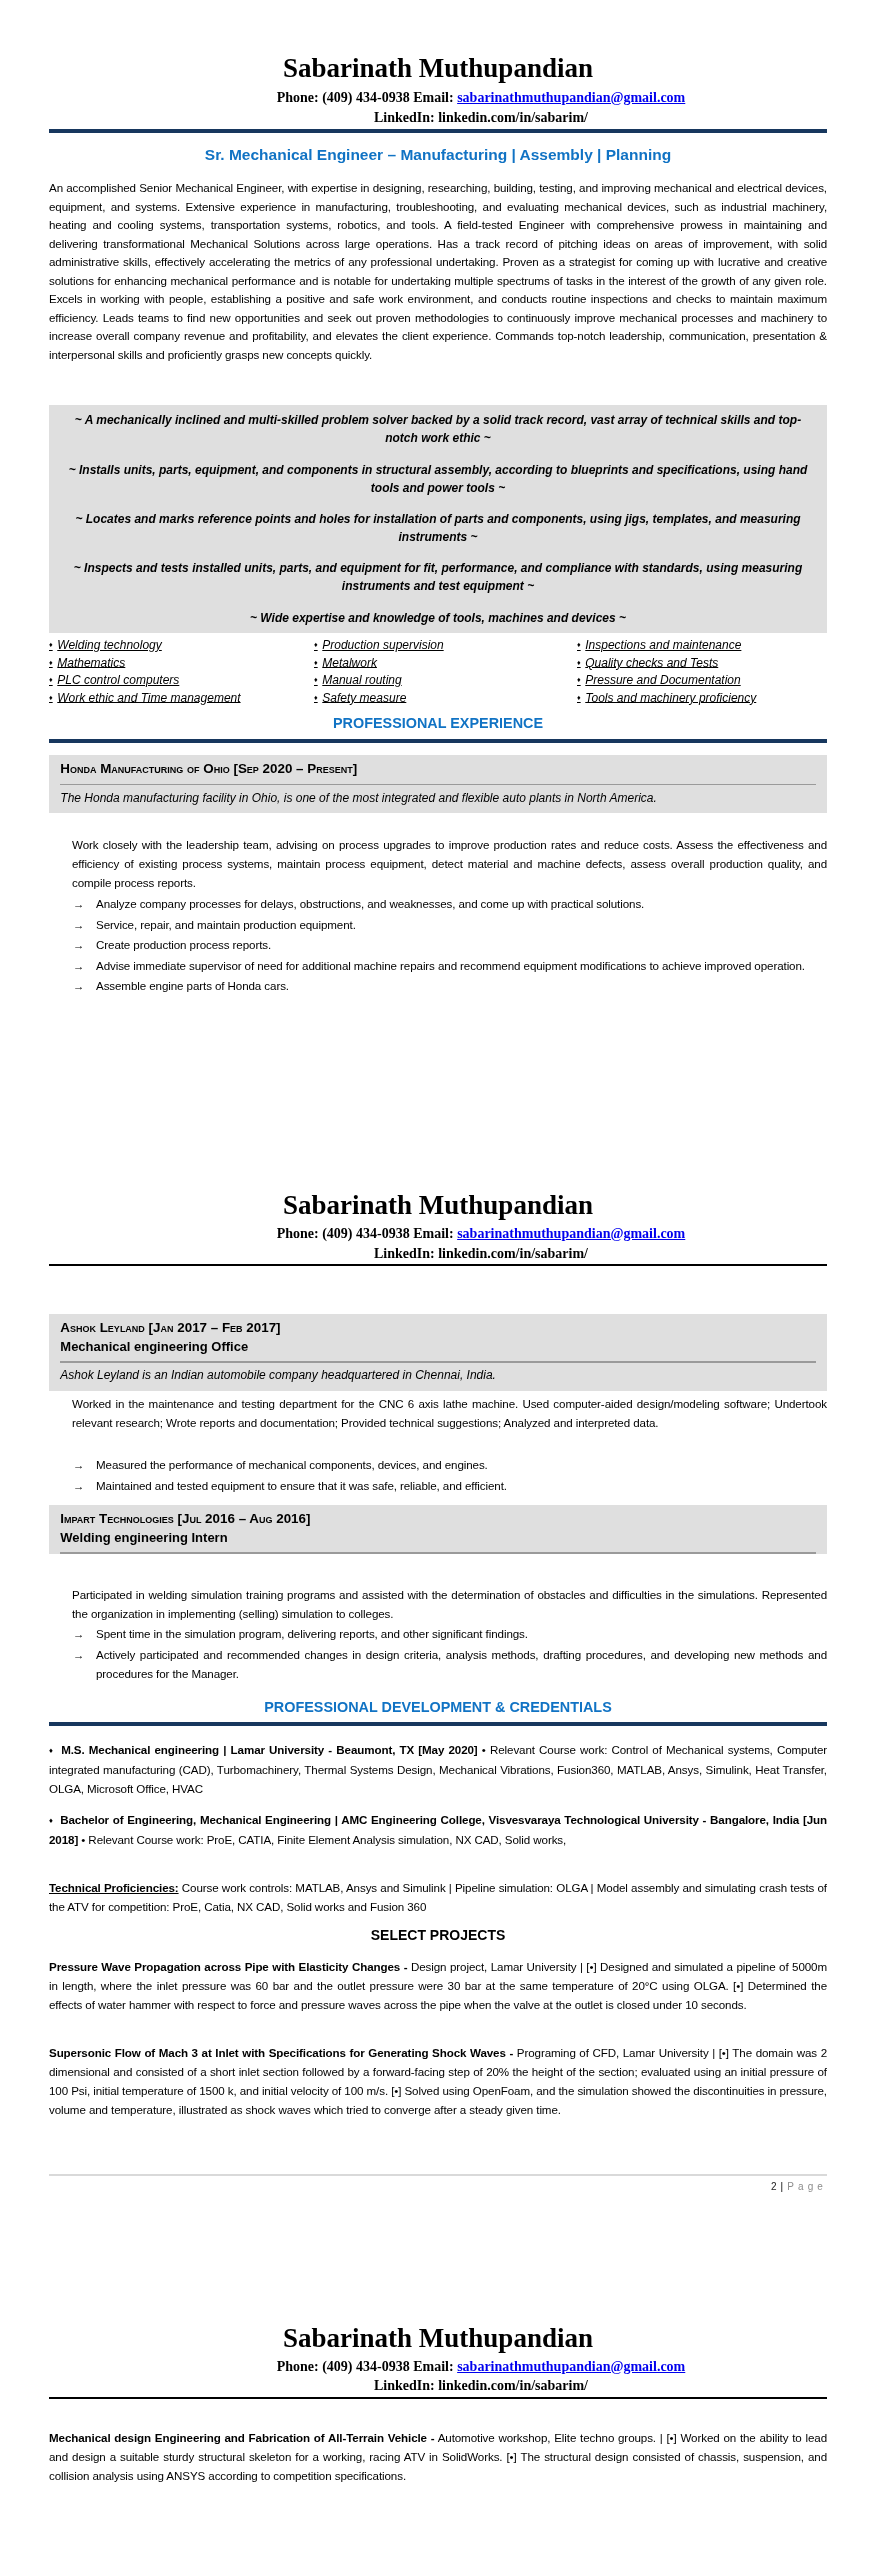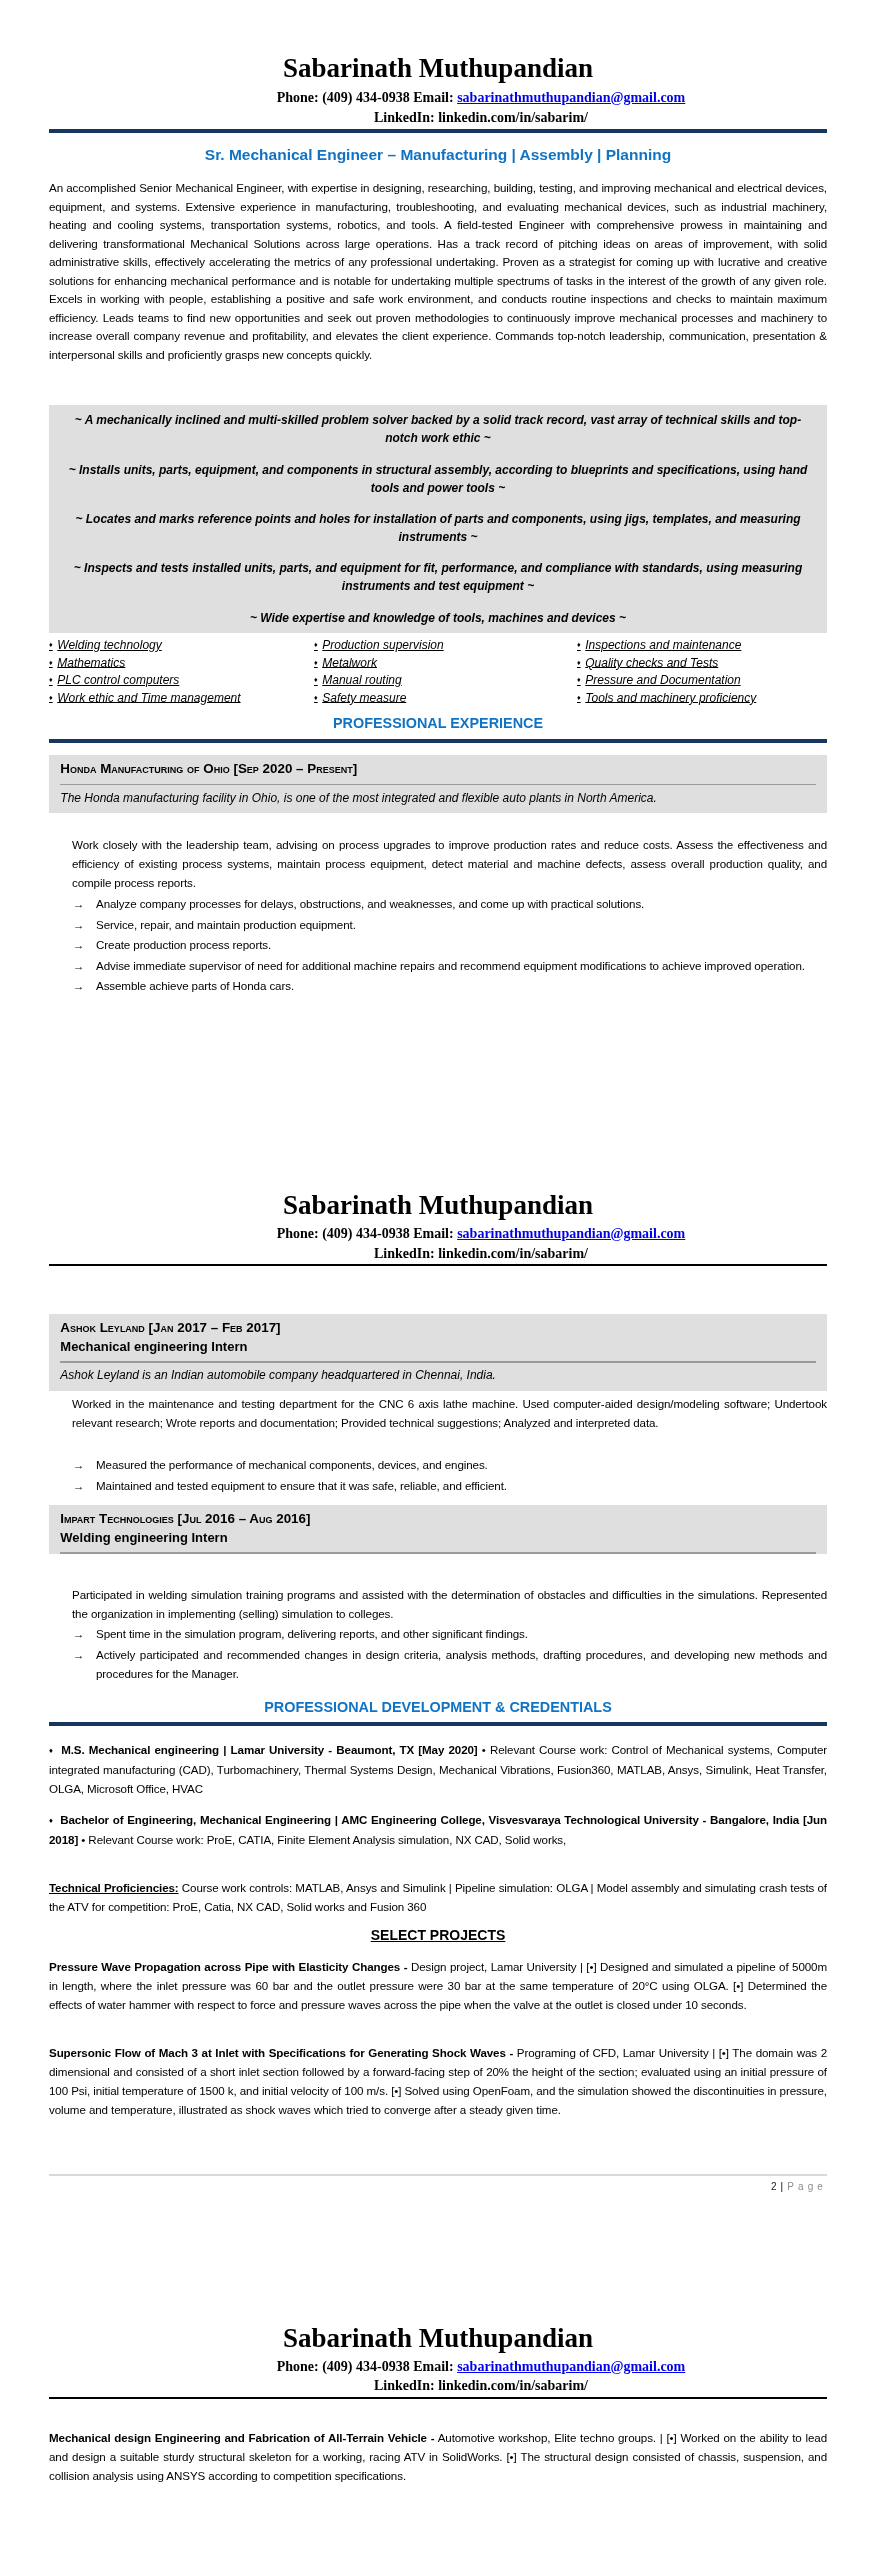--- a/index.html
+++ b/index.html
@@ -11,21 +11,21 @@
   
   .name{left:0;width:876px;text-align:center;font-family:"Liberation Serif",serif;
         font-weight:bold;font-size:27px;line-height:29px;}
   .contact-line{left:0;width:876px;text-align:center;font-family:"Liberation Serif",serif;
         font-weight:bold;font-size:14px;line-height:17.5px;padding-left:43px;}
   .contact-line a{color:#0000ee;text-decoration:underline;}
   .navy-bar{height:4.1px;background:#17375E;}
   .thin-line{height:1.5px;background:#000;}
   .banner{left:0;width:876px;text-align:center;font-weight:bold;font-size:15.5px;color:#1173C4;}
   .section-h{left:0;width:876px;text-align:center;font-weight:bold;font-size:14.4px;color:#1173C4;}
-  .section-h.dark{color:#000;text-decoration:underline;font-size:14px;}
+  .section-h.dark{color:#000;font-size:14px;}
   
   .body-txt{font-size:11.6px;line-height:18.5px;letter-spacing:-0.1px;text-align:justify;}
   .lh37{line-height:19px;}
   .bold{font-weight:bold;}
   .underline{text-decoration:underline;}
   
   .highlight-box{background:#DFDFDF;padding:6.2px 15.5px;box-sizing:border-box;}
   .highlight{font-weight:bold;font-style:italic;font-size:12px;line-height:18px;
              text-align:center;margin:0;}
   .highlight + .highlight{margin-top:13.4px;}
@@ -104,37 +104,37 @@
     <div class="company-blurb">The Honda manufacturing facility in Ohio, is one of the most integrated and flexible auto plants in North America.</div>
   </div>
 
   <div class="abs indent body-txt lh37" style="top:835px">Work closely with the leadership team, advising on process upgrades to improve production rates and reduce costs. Assess the effectiveness and efficiency of existing process systems, maintain process equipment, detect material and machine defects, assess overall production quality, and compile process reports.</div>
 
   <div class="abs indent" style="top:894px">
     <div class="arrow-item"><span class="arrow-glyph">→</span><span>Analyze company processes for delays, obstructions, and weaknesses, and come up with practical solutions.</span></div>
     <div class="arrow-item"><span class="arrow-glyph">→</span><span>Service, repair, and maintain production equipment.</span></div>
     <div class="arrow-item"><span class="arrow-glyph">→</span><span>Create production process reports.</span></div>
     <div class="arrow-item"><span class="arrow-glyph">→</span><span>Advise immediate supervisor of need for additional machine repairs and recommend equipment modifications to achieve improved operation.</span></div>
-    <div class="arrow-item"><span class="arrow-glyph">→</span><span>Assemble achieve parts of Honda cars.</span></div>
+    <div class="arrow-item"><span class="arrow-glyph">→</span><span>Assemble engine parts of Honda cars.</span></div>
   </div>
 
   <div class="abs name" style="top:1191px">Sabarinath Muthupandian</div>
   <div class="abs contact-line" style="top:1225px">
     <span>Phone: (409) 434-0938 Email:</span>
     <a href="#">sabarinathmuthupandian@gmail.com</a>
   </div>
   <div class="abs contact-line" style="top:1245px">LinkedIn: linkedin.com/in/sabarim/</div>
   <div class="abs full thin-line" style="top:1264px"></div>
 
   <div class="abs full company-box" style="top:1314px">
     <div class="company-title">
       <span>Ashok Leyland</span>
       <span>[Jan 2017 – Feb 2017]</span>
     </div>
-    <div class="company-role">Mechanical engineering Intern</div>
+    <div class="company-role">Mechanical engineering Office</div>
     <div class="company-divider"></div>
     <div class="company-blurb">Ashok Leyland is an Indian automobile company headquartered in Chennai, India.</div>
   </div>
 
   <div class="abs indent body-txt lh37" style="top:1394px">Worked in the maintenance and testing department for the CNC 6 axis lathe machine. Used computer-aided design/modeling software; Undertook relevant research; Wrote reports and documentation; Provided technical suggestions; Analyzed and interpreted data.</div>
 
   <div class="abs indent" style="top:1455px">
     <div class="arrow-item"><span class="arrow-glyph">→</span><span>Measured the performance of mechanical components, devices, and engines.</span></div>
     <div class="arrow-item"><span class="arrow-glyph">→</span><span>Maintained and tested equipment to ensure that it was safe, reliable, and efficient.</span></div>
   </div>

